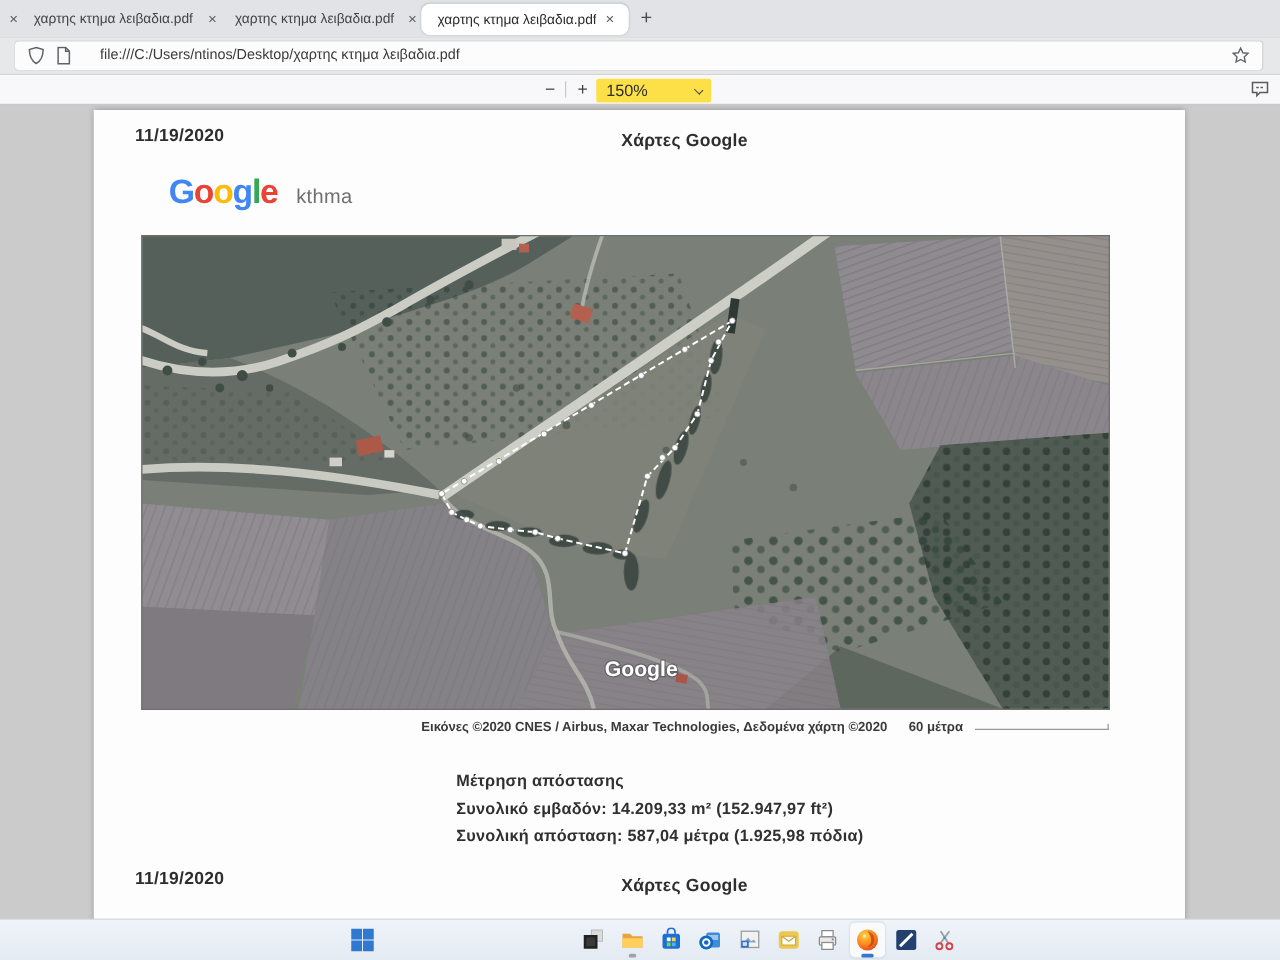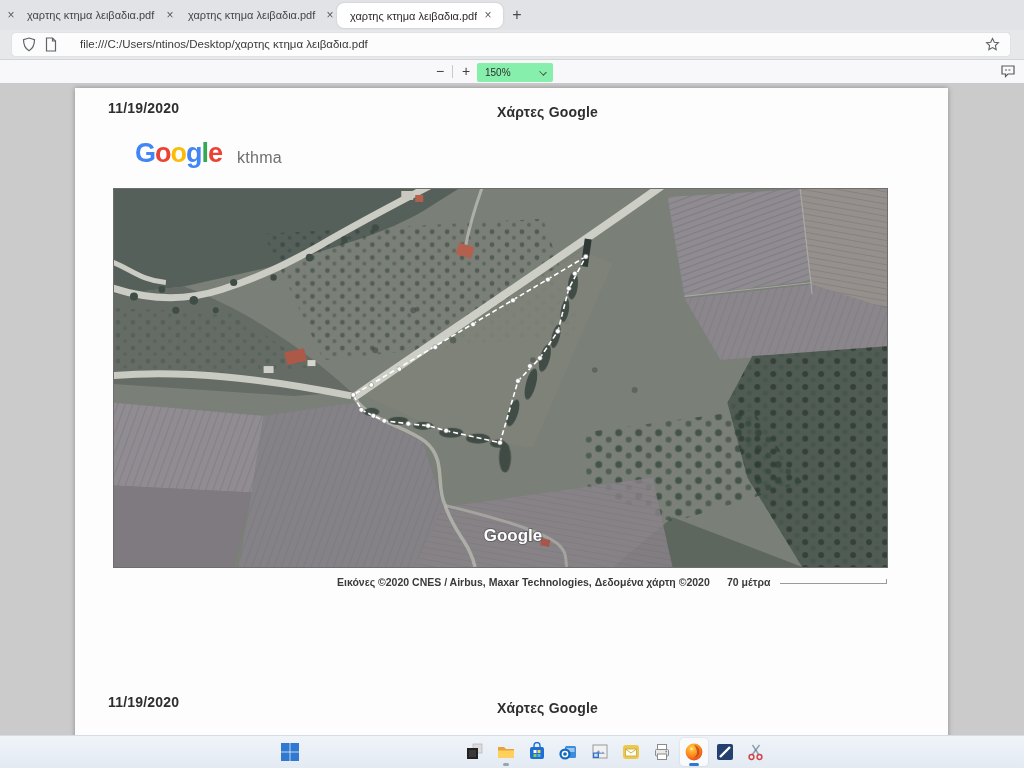--- a/index.html
+++ b/index.html
@@ -29,22 +29,22 @@
     white-space:nowrap;}
   .shield-ico{position:absolute;left:10px;top:4px;}
   .page-ico{position:absolute;left:33px;top:4px;}
   .star-ico{position:absolute;right:10px;top:4px;}
   
   .pdfbar{position:absolute;left:0;top:60px;width:1024px;height:24px;background:#f8f8fa;
     border-bottom:1px solid #c9c9cb;}
   .zoom-btn{position:absolute;top:0;width:20px;height:23px;line-height:23px;text-align:center;
     font-size:14px;color:#3f3f3f;cursor:pointer;}
   .zoom-sep{position:absolute;left:452px;top:5px;width:1px;height:13px;background:#c9c9cb;}
-  .zoom-select{position:absolute;left:477px;top:2.5px;width:76px;height:19px;background:#86efac;
-    border-radius:2px;font-size:10px;color:#2e2e2e;line-height:19px;cursor:pointer;}
+  .zoom-select{position:absolute;left:477px;top:2.5px;width:92px;height:19px;background:#fde047;
+    border-radius:2px;font-size:13px;color:#2e2e2e;line-height:19px;cursor:pointer;}
   .zoom-select .zval{position:absolute;left:8px;}
   .zoom-select .chev{position:absolute;right:7px;top:6px;width:6px;height:6px;
     border-right:1.4px solid #4a4a4a;border-bottom:1.4px solid #4a4a4a;transform:rotate(45deg) scale(1,.8);}
   .comment-ico{position:absolute;right:8px;top:4px;}
   
   .viewer{position:absolute;left:0;top:84px;width:1024px;height:651px;background:#cbcbcb;overflow:hidden;}
   .pdf-page{position:absolute;left:75px;top:4px;width:873px;height:660px;background:#fdfdfd;
     box-shadow:0 0 5px rgba(0,0,0,.3);}
   .doc-small{position:absolute;font-size:14px;font-weight:600;color:#2e2e2e;letter-spacing:.2px;white-space:nowrap;}
   .glogo{position:absolute;left:60px;top:50px;font-size:27px;font-weight:bold;letter-spacing:-1px;}
@@ -271,23 +271,28 @@
               <circle cx="445" cy="143" r="2.4" class="measure-dot"></circle>
               <circle cx="456" cy="100" r="2.4" class="measure-dot"></circle>
               <circle cx="462" cy="85" r="2.4" class="measure-dot"></circle>
             </g>
 
           <text x="400" y="354" text-anchor="middle" font-size="17" font-weight="bold" fill="#ffffff" style="paint-order:stroke;stroke:rgba(60,60,60,0.45);stroke-width:2px;font-family:'Liberation Sans',sans-serif">Google</text>
         </svg>
       </div>
 
       <span class="attr-line">Εικόνες ©2020 CNES / Airbus, Maxar Technologies, Δεδομένα χάρτη ©2020</span>
-      <span class="scale-label">70 μέτρα</span>
+      <span class="scale-label">60 μέτρα</span>
       <span class="scale-bar"></span>
 
+      <div class="measureblock">
+        <div>Μέτρηση απόστασης</div>
+        <div>Συνολικό εμβαδόν: 14.209,33 m² (152.947,97 ft²)</div>
+        <div>Συνολική απόσταση: 587,04 μέτρα (1.925,98 πόδια)</div>
+      </div>
 
       <span class="doc-small" style="left:33px;top:606px">11/19/2020</span>
       <span class="doc-small" style="left:422px;top:612px">Χάρτες Google</span>
     </div>
   </div>
 
   <div class="taskbar">
     <div class="tb-btn" style="left:276px">
       <svg width="20" height="20" viewBox="0 0 20 20">
         <rect x="1" y="1" width="8.6" height="8.6" fill="#2f7ad0"></rect>

